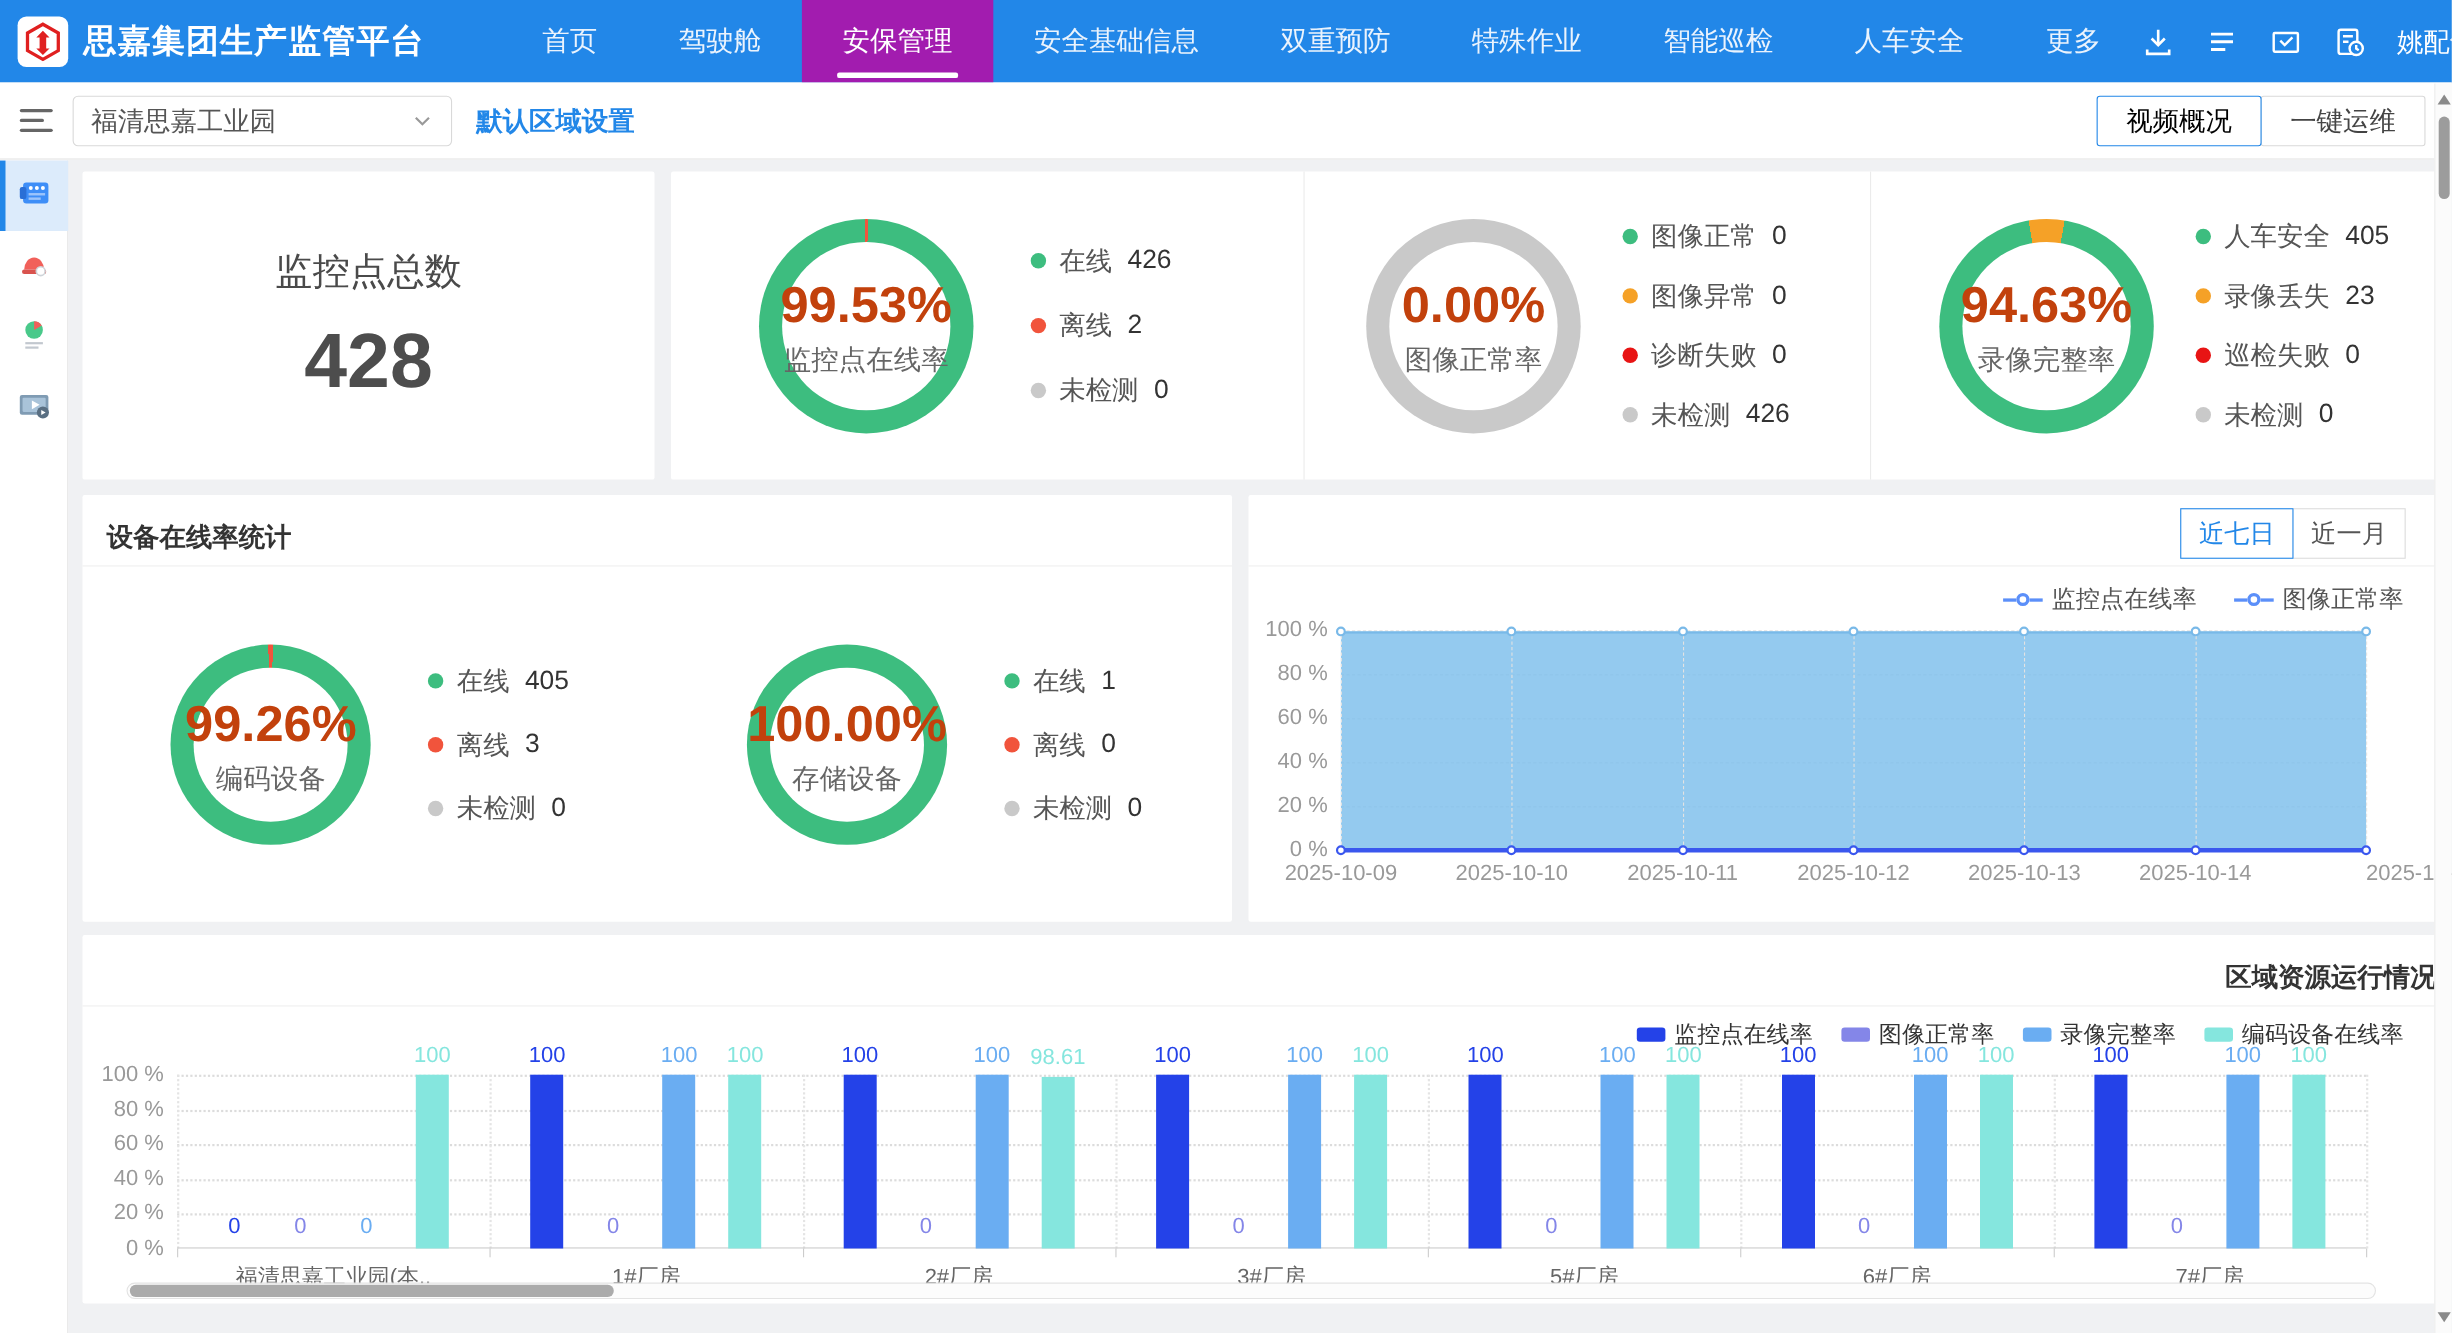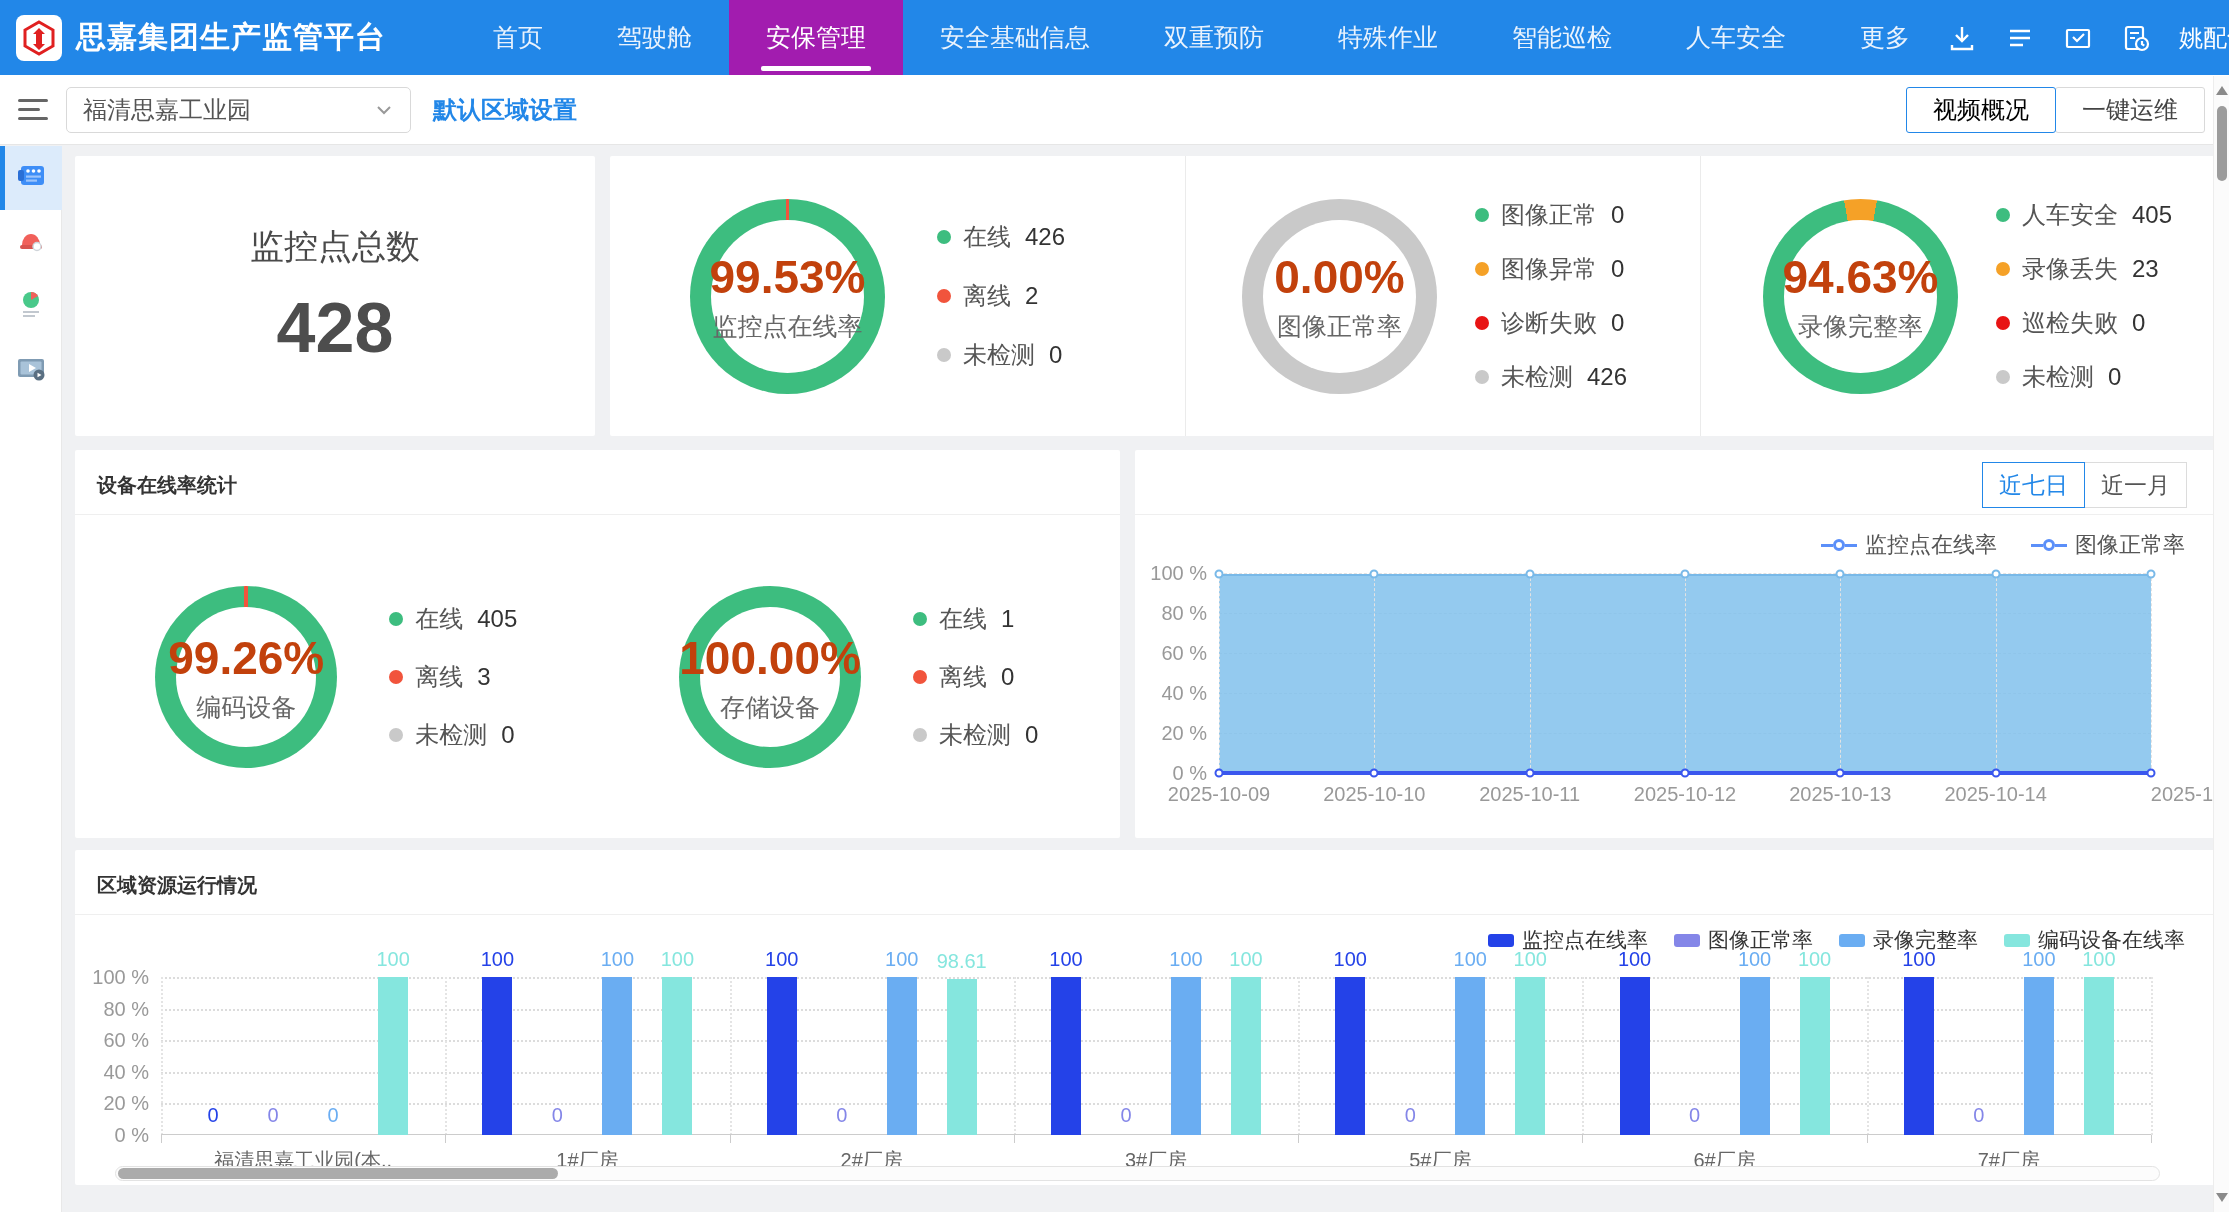--- a/index.html
+++ b/index.html
@@ -30,21 +30,21 @@
   .btn+.btn{margin-left:-1px;}
 
   
   .sidebar{position:absolute;left:0;top:146px;width:62px;height:1066px;background:#fff;border-right:1px solid #e8e8e8;}
   .side-item{width:62px;height:64px;display:flex;align-items:center;justify-content:center;cursor:pointer;position:relative;}
   .side-item.active{background:#dcebfb;}
   .side-item.active::before{content:"";position:absolute;left:0;top:0;width:5px;height:100%;background:#2287e8;}
 
   
   .card{position:absolute;background:#fff;border-radius:2px;}
-  .card-title{font-size:20px;font-weight:700;color:#333;padding:22px 0 0 22px;}
+  .card-title{font-size:24px;font-weight:700;color:#333;padding:22px 0 0 22px;}
   .card-divider{position:absolute;left:0;right:0;top:64px;height:1px;background:#efefef;}
 
   .total-card{left:75px;top:156px;width:520px;height:280px;display:flex;flex-direction:column;align-items:center;justify-content:center;gap:18px;}
   .total-label{font-size:34px;color:#4a4a4a;}
   .total-value{font-size:70px;font-weight:700;color:#4d4d4d;}
 
   .kpi-card{left:610px;top:156px;width:1605px;height:280px;display:grid;grid-template-columns:575px 515px 515px;}
   .kpi-cell{display:flex;align-items:center;}
   .kpi-cell+.kpi-cell{border-left:1px solid #ebebeb;}
 
@@ -76,21 +76,21 @@
   .plot{position:absolute;}
   .gridline{position:absolute;left:0;right:0;height:0;border-top:1px dashed #e2e2e2;}
   .vline{position:absolute;top:0;bottom:0;width:0;border-left:1px dashed #e2e2e2;}
   .ytick{position:absolute;right:100%;transform:translateY(-50%);padding-right:12px;font-size:20px;color:#999;white-space:nowrap;}
   .xdate{position:absolute;top:100%;margin-top:10px;transform:translateX(-50%);font-size:20px;color:#999;white-space:nowrap;}
   .area-fill{position:absolute;left:0;right:0;background:rgba(124,190,236,.82);border-top:2px solid #79b9e8;}
   .marker{position:absolute;width:9px;height:9px;background:#fff;border:2px solid #79b9e8;border-radius:50%;transform:translate(-50%,-50%);}
   .marker.blue{border-color:#3a57ee;}
   .zero-line{position:absolute;left:0;right:0;height:4px;background:#3a57ee;border-radius:2px;}
 
-  .region-card{left:75px;top:850px;width:2140px;height:335px;}
+  .region-card{left:75px;top:850px;width:2140px;height:335px;text-align:right;}
   .b-legend{position:absolute;right:30px;top:76px;display:flex;gap:26px;}
   .b-leg-item{display:flex;align-items:center;gap:8px;font-size:21px;color:#333;cursor:pointer;white-space:nowrap;}
   .b-swatch{width:26px;height:13px;border-radius:3px;}
   .bar{position:absolute;width:30px;transform:translateX(-50%);}
   .bar-label{position:absolute;transform:translateX(-50%);font-size:20px;white-space:nowrap;}
   .cat-label{position:absolute;top:100%;margin-top:12px;transform:translateX(-50%);font-size:20px;color:#666;white-space:nowrap;}
   .dotline{position:absolute;left:0;right:0;height:0;border-top:2px dotted #dcdcdc;}
   .vdot{position:absolute;top:0;bottom:0;width:0;border-left:2px dotted #e4e4e4;}
   .baseline{position:absolute;left:0;right:0;bottom:0;height:1px;background:#ccc;}
   .xtick{position:absolute;top:100%;width:1px;height:8px;background:#ccc;}

